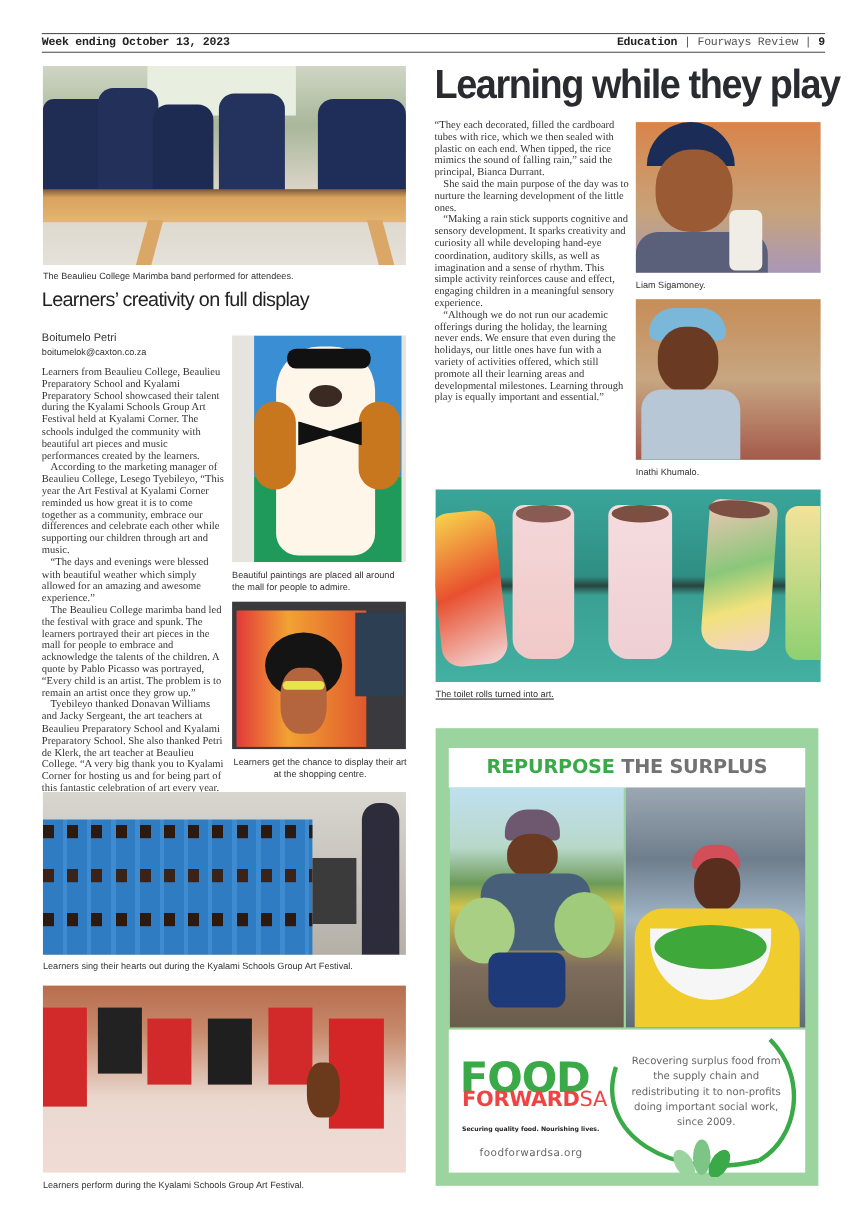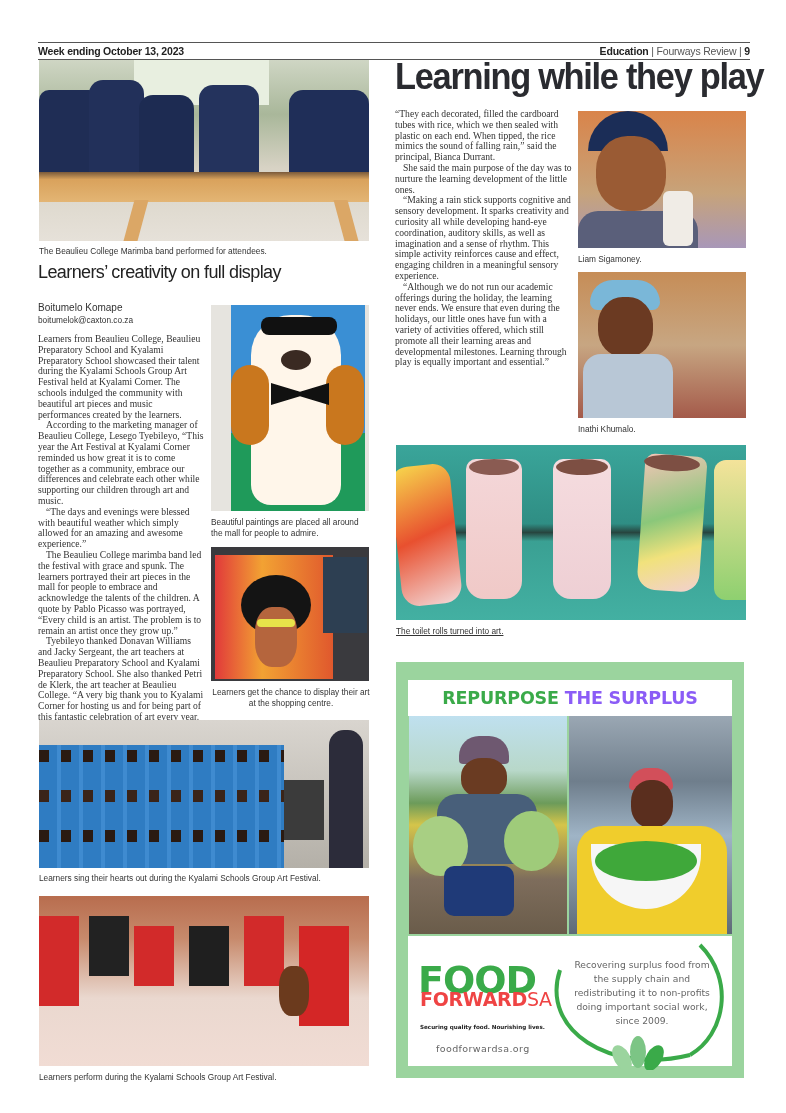--- a/index.html
+++ b/index.html
@@ -2,21 +2,21 @@
 <html><head>
 <meta charset="utf-8">
 <style>
   * { box-sizing: border-box; margin: 0; padding: 0; }
   html, body { width: 786px; height: 1113px; background: #ffffff; overflow: hidden; }
   body { position: relative; font-family: "Liberation Sans", sans-serif; color: #222; }
 
   .abs { position: absolute; }
 
   
-  .hdr { left: 38px; top: 30px; width: 712px; height: 18px; border-top: 1.5px solid #555; border-bottom: 1px solid #555; display: flex; justify-content: space-between; align-items: center; font-family: Liberation Sans, sans-serif; font-size: 10.5px; color: #222; margin-top: 12px; }
+  .hdr { left: 38px; top: 30px; width: 712px; height: 18px; border-top: 1.5px solid #555; border-bottom: 1px solid #555; display: flex; justify-content: space-between; align-items: center; font-family: Liberation Mono, monospace; font-size: 10.5px; color: #222; }
   .hdr .left { font-weight: bold; letter-spacing: -0.2px; }
   .hdr .right { letter-spacing: -0.2px; }
   .hdr .right b { font-weight: bold; }
   .hdr .right .light { color: #555; }
 
   
   .photo { position: absolute; overflow: hidden; }
   .cap { position: absolute; font-family: "Liberation Sans", sans-serif; font-size: 8.3px; line-height: 10.5px; color: #333; }
 
   
@@ -27,21 +27,21 @@
   .byline .email { font-size: 8.3px; }
 
   .body-text { position: absolute; font-family: "Liberation Serif", serif; font-size: 9.6px; line-height: 10.8px; color: #333; text-align: left; }
   .body-text p { text-indent: 0; }
   .body-text p + p { text-indent: 8px; }
 
   
   .ad { left: 396px; top: 662px; width: 348px; height: 416px; background: #9bd49e; }
   .ad-inner-top { left: 408px; top: 680px; width: 324px; height: 36px; background: #fff; display: flex; align-items: center; justify-content: center; font-family: "DejaVu Sans", sans-serif; font-weight: bold; font-size: 17.5px; letter-spacing: -0.2px; }
   .ad-inner-top .g { color: #3aaa49; margin-right: 6px; }
-  .ad-inner-top .d { color: #8b5cf6; }
+  .ad-inner-top .d { color: #737373; }
   .ad-bottom { left: 408px; top: 936px; width: 324px; height: 130px; background: #fff; }
   .food { left: 418px; top: 960px; font-family: "DejaVu Sans", sans-serif; font-weight: bold; font-size: 38px; color: #3aaa49; letter-spacing: -1px; line-height: 40px; }
   .forward { left: 420px; top: 988px; font-family: "DejaVu Sans", sans-serif; font-weight: bold; font-size: 19px; color: #ef4444; letter-spacing: -0.3px; }
   .forward .sa { font-weight: normal; }
   .tagline { left: 420px; top: 1024px; font-family: "DejaVu Sans", sans-serif; font-weight: bold; font-size: 5.6px; color: #222; }
   .url { left: 436px; top: 1043px; font-family: "DejaVu Sans", sans-serif; font-size: 9.5px; color: #666; letter-spacing: 0.4px; }
   .ad-copy { left: 568px; top: 958px; width: 148px; font-family: "DejaVu Sans", sans-serif; font-size: 9.2px; line-height: 14px; color: #666; text-align: center; }
 </style>
 </head>
 <body>
@@ -66,21 +66,21 @@
   <div style="position:absolute;left:250px;top:30px;width:80px;height:85px;background:#1f2e58;border-radius:14px 14px 0 0;"></div>
   <div style="position:absolute;left:0;top:112px;width:330px;height:30px;background:linear-gradient(180deg,#7a5a3a 0%,#d9a25c 25%,#e3b574 100%);"></div>
   <div style="position:absolute;left:90px;top:140px;width:14px;height:41px;background:#dba766;transform:skewX(-15deg);"></div>
   <div style="position:absolute;left:300px;top:140px;width:14px;height:41px;background:#dba766;transform:skewX(15deg);"></div>
 </div>
 <div class="cap" style="left:39px;top:246px;">The Beaulieu College Marimba band performed for attendees.</div>
 
 <h1 class="abs h-left">Learners’ creativity on full display</h1>
 
 <div class="abs byline">
-  <div>Boitumelo Komape</div>
+  <div>Boitumelo Petri</div>
   <div class="email">boitumelok@caxton.co.za</div>
 </div>
 
 <div class="body-text" style="left:38px;top:334px;width:168px;">
   <p>Learners from Beaulieu College, Beaulieu Preparatory School and Kyalami Preparatory School showcased their talent during the Kyalami Schools Group Art Festival held at Kyalami Corner. The schools indulged the community with beautiful art pieces and music performances created by the learners.</p>
   <p>According to the marketing manager of Beaulieu College, Lesego Tyebileyo, “This year the Art Festival at Kyalami Corner reminded us how great it is to come together as a community, embrace our differences and celebrate each other while supporting our children through art and music.</p>
   <p>“The days and evenings were blessed with beautiful weather which simply allowed for an amazing and awesome experience.”</p>
   <p>The Beaulieu College marimba band led the festival with grace and spunk. The learners portrayed their art pieces in the mall for people to embrace and acknowledge the talents of the children. A quote by Pablo Picasso was portrayed, “Every child is an artist. The problem is to remain an artist once they grow up.”</p>
   <p>Tyebileyo thanked Donavan Williams and Jacky Sergeant, the art teachers at Beaulieu Preparatory School and Kyalami Preparatory School. She also thanked Petri de Klerk, the art teacher at Beaulieu College. “A very big thank you to Kyalami Corner for hosting us and for being part of this fantastic celebration of art every year.</p>
 </div>

